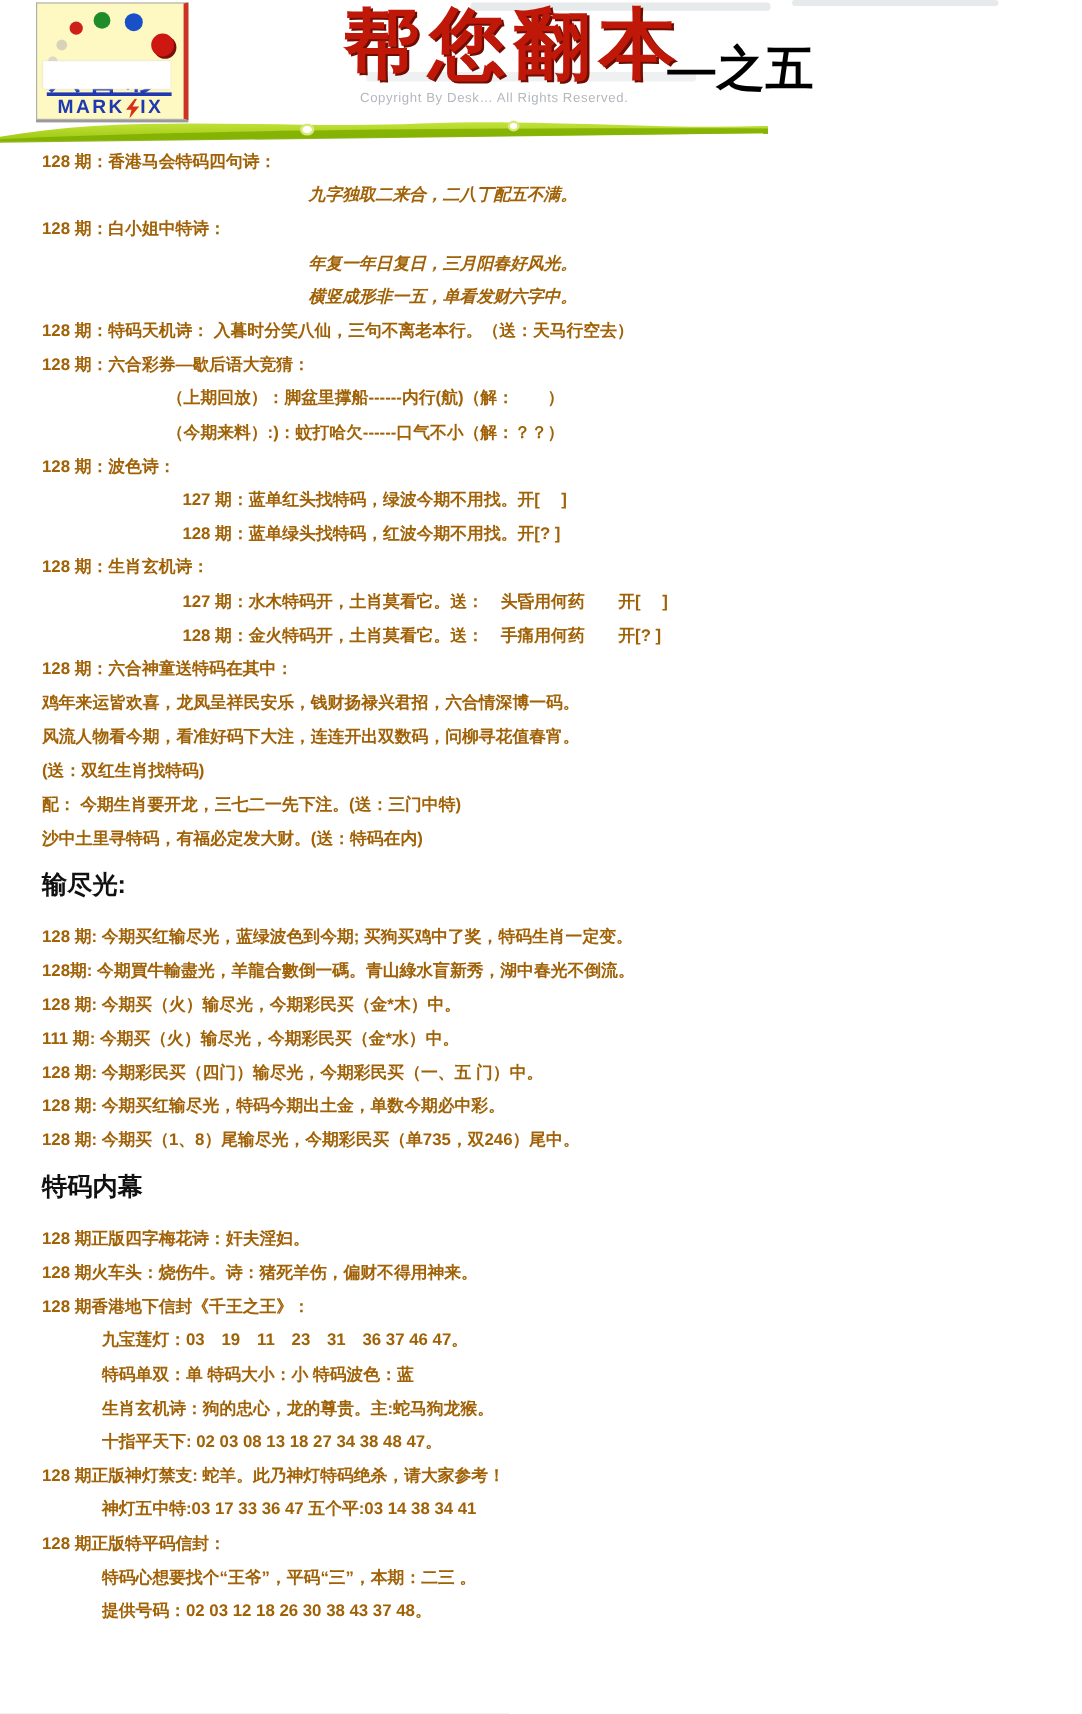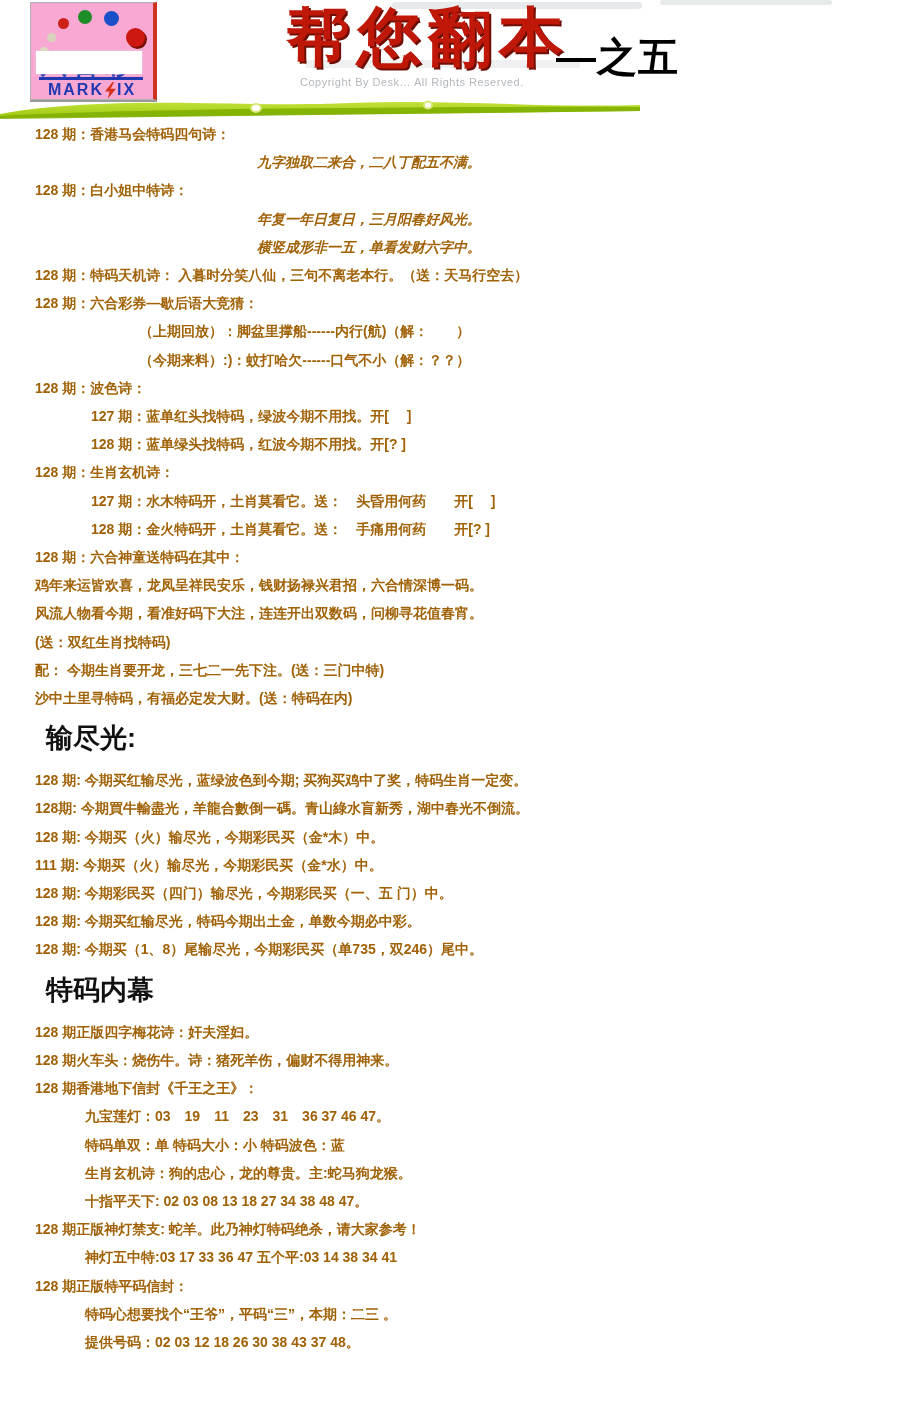--- a/index.html
+++ b/index.html
@@ -9,21 +9,21 @@
     margin:0 auto;
     background:#ffffff;
     overflow:hidden;
     font-family:"Liberation Sans","DejaVu Sans",sans-serif;
     color:#141414;
   }
   
   .header{position:absolute;left:0;top:0;width:902px;height:120px;}
   .logo-box{
     position:absolute;left:30px;top:2px;width:122px;height:96px;
-    background:#f9a8d4;
+    background:#fef9c3;
     border:1px solid #b0b0b0;
     border-right:4px solid #cc3322;
     box-shadow:0 2px 0 #9a9a9a;
   }
   .logo-dot{position:absolute;border-radius:50%;}
   .dot1{left:9px;top:44px;width:8px;height:8px;background:#ded8c0;}
   .dot2{left:16px;top:30px;width:9px;height:9px;background:#d8d2ba;}
   .dot3{left:27px;top:15px;width:11px;height:11px;background:#cc2018;}
   .dot4{left:47px;top:7px;width:14px;height:14px;background:#1e8c28;}
   .dot5{left:73px;top:8px;width:15px;height:15px;background:#1950c8;}
@@ -70,26 +70,26 @@
   
   .doc-body{
     position:absolute;left:35px;top:120px;width:840px;
   }
   .line{
     font-size:14px;line-height:28.2px;font-weight:bold;
     white-space:pre-wrap;color:#a16207;
   }
   .ind-0{margin-left:0;}
   .ind-1{margin-left:50px;}
-  .ind-2{margin-left:56px;}
+  .ind-2{margin-left:117px;}
   .ind-3{margin-left:104px;}
   .ind-4{margin-left:222px;font-style:italic;}
   .sec-heading{
-    font-size:27px;line-height:34px;font-weight:bold;
-    margin:9px 0 11px 11px;color:#111;
+    font-size:21px;line-height:34px;font-weight:bold;
+    margin:9px 0 11px 0;color:#111;
   }
 </style>
 </head>
 <body>
 
 <div class="page">
 
   <div class="header">
 
     <div class="wm-bar b1"></div>

